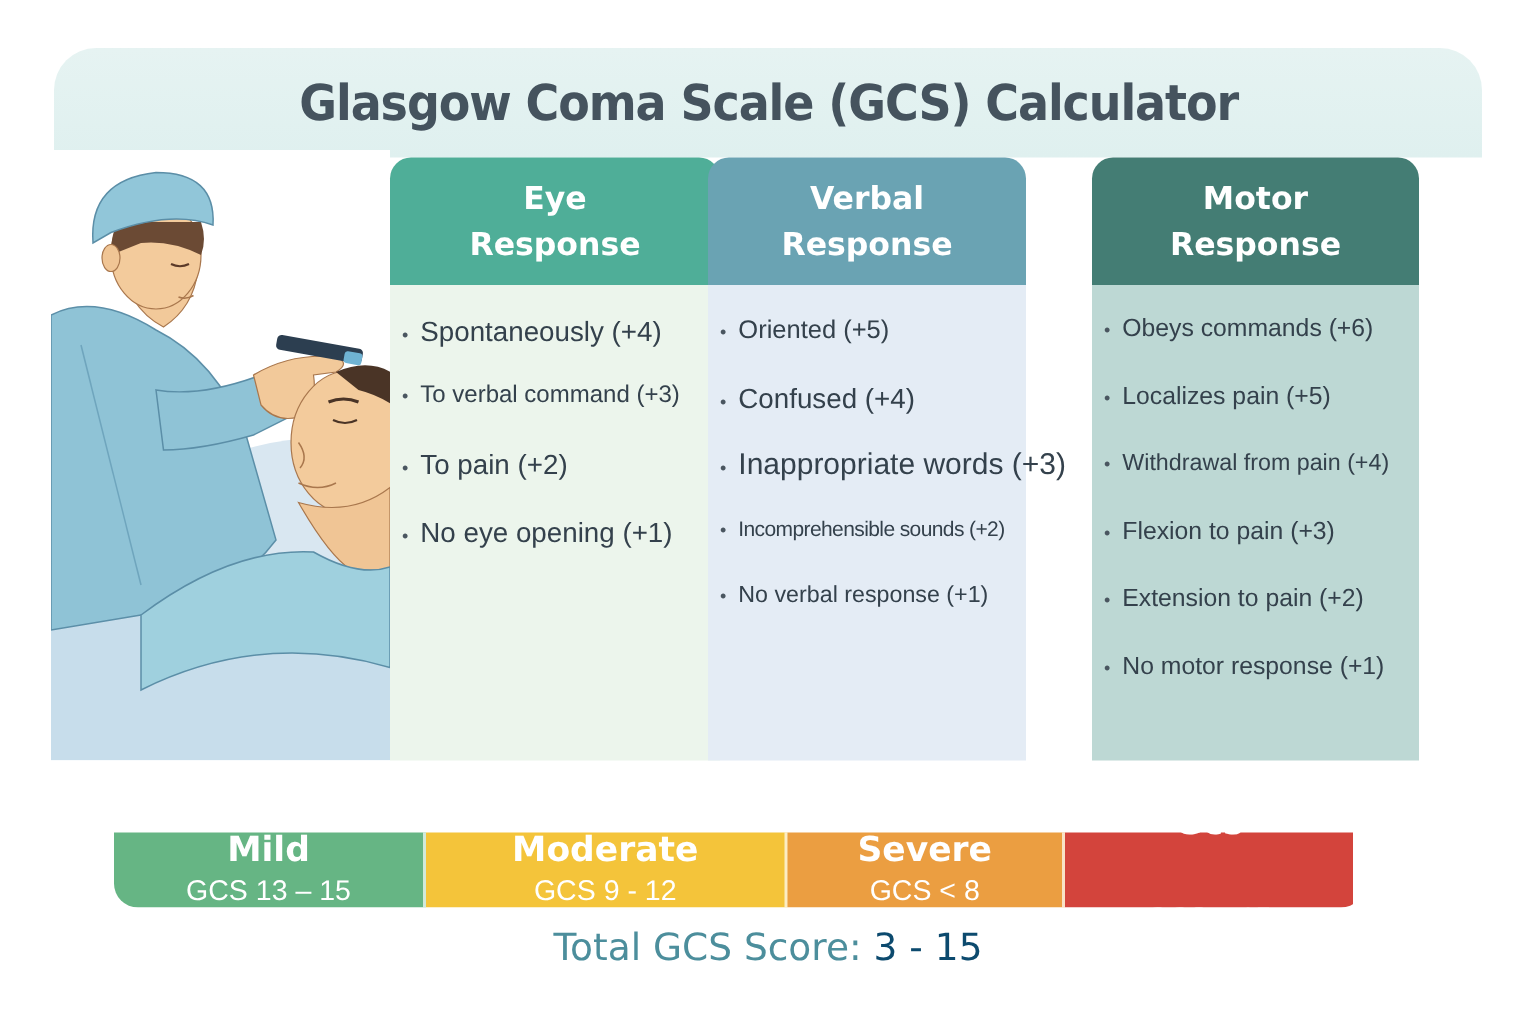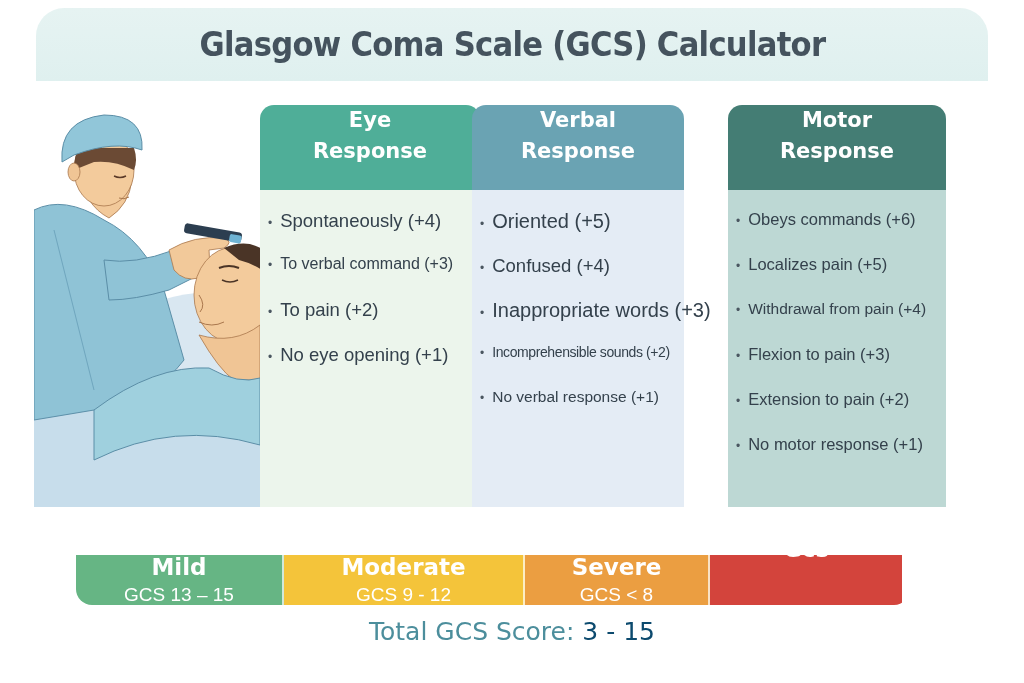--- a/index.html
+++ b/index.html
@@ -1,20 +1,20 @@
 <!DOCTYPE html>
 <html><head>
 <meta charset="utf-8">
 <style>
   * { box-sizing: border-box; margin: 0; padding: 0; }
   html, body { width: 1024px; height: 683px; background: #ffffff; overflow: hidden; }
   body { position: relative; font-family: "DejaVu Sans", "Liberation Sans", sans-serif; color: #2f3d47; }
 
   .title-banner {
-    position: absolute; left: 36px; top: 8px; width: 952px; height: 73px;
+    position: absolute; left: 36px; top: 32px; width: 952px; height: 73px;
     background: linear-gradient(180deg, #e6f3f2 0%, #dff0ef 100%);
     border-radius: 28px 28px 0 0;
     display: flex; align-items: center; justify-content: center;
   }
   .title-banner h1 {
     font-family: "DejaVu Sans", sans-serif;
     font-size: 33px; font-weight: bold; color: #45535e; letter-spacing: -0.8px;
     transform: scaleX(0.93);
   }
 
@@ -22,21 +22,21 @@
     position: absolute; left: 34px; top: 100px; width: 226px; height: 407px;
     overflow: hidden;
   }
   .illustration svg { width: 100%; height: 100%; display: block; }
 
   .column {
     position: absolute; top: 105px; height: 402px; width: 220px;
   }
   .col-header {
     height: 85px; border-radius: 14px 14px 0 0;
-    display: flex; justify-content: center; text-align: center;
+    display: flex; align-items: center; justify-content: center; text-align: center;
     color: #ffffff; font-weight: bold; font-size: 21px; line-height: 31px;
     font-family: "DejaVu Sans", sans-serif;
   }
   .col-body { height: 317px; padding-top: 20px; }
   .col-item {
     display: flex; align-items: baseline; white-space: nowrap;
     font-family: "Liberation Sans", sans-serif; color: #34414c;
   }
   .bullet { font-size: 12px; margin: 0 8px 0 8px; color: #4a5660; }
 
@@ -151,21 +151,21 @@
 <div class="column" id="col-verbal">
   <div class="col-header">
     <div>
       <div>Verbal</div>
       <div>Response</div>
     </div>
   </div>
   <div class="col-body">
     <div class="col-item">
         <span class="bullet">•</span>
-        <span style="font-size:20px">Oriented (+5)</span>
+        <span style="font-size:17px">Oriented (+5)</span>
       </div>
     <div class="col-item">
         <span class="bullet">•</span>
         <span style="font-size:18.5px">Confused (+4)</span>
       </div>
     <div class="col-item">
         <span class="bullet">•</span>
         <span style="font-size:20px">Inappropriate words (+3)</span>
       </div>
     <div class="col-item">

